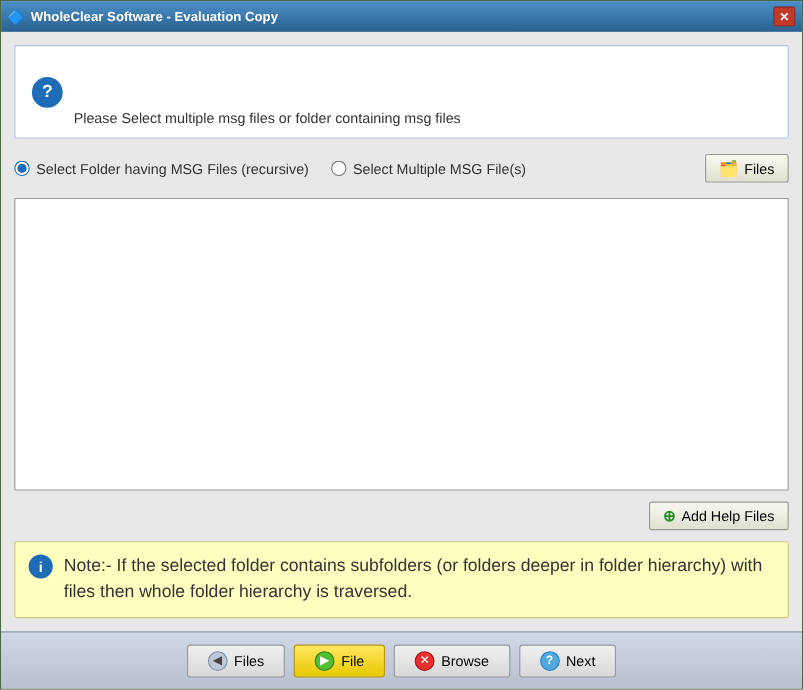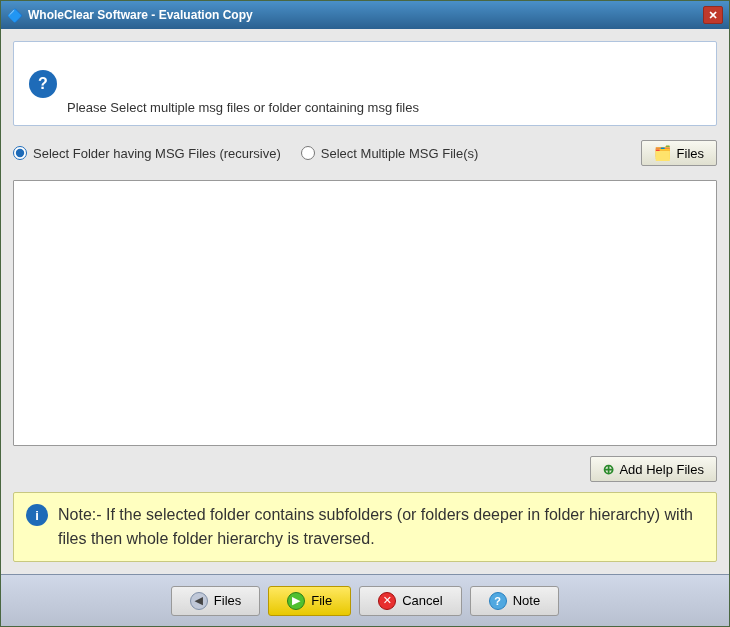--- a/index.html
+++ b/index.html
@@ -338,20 +338,20 @@
     <button class="nav-btn">
       <div class="btn-icon-circle btn-back-icon">◀</div>
       <span>Files</span>
     </button>
     <button class="nav-btn btn-next">
       <div class="btn-icon-circle btn-next-icon">▶</div>
       <span>File</span>
     </button>
     <button class="nav-btn">
       <div class="btn-icon-circle btn-cancel-icon">✕</div>
-      <span>Cancel</span>
+      <span>Browse</span>
     </button>
     <button class="nav-btn">
       <div class="btn-icon-circle btn-help-icon">?</div>
-      <span>Note</span>
+      <span>Next</span>
     </button>
   </div>
 </div>
 
 </body></html>

